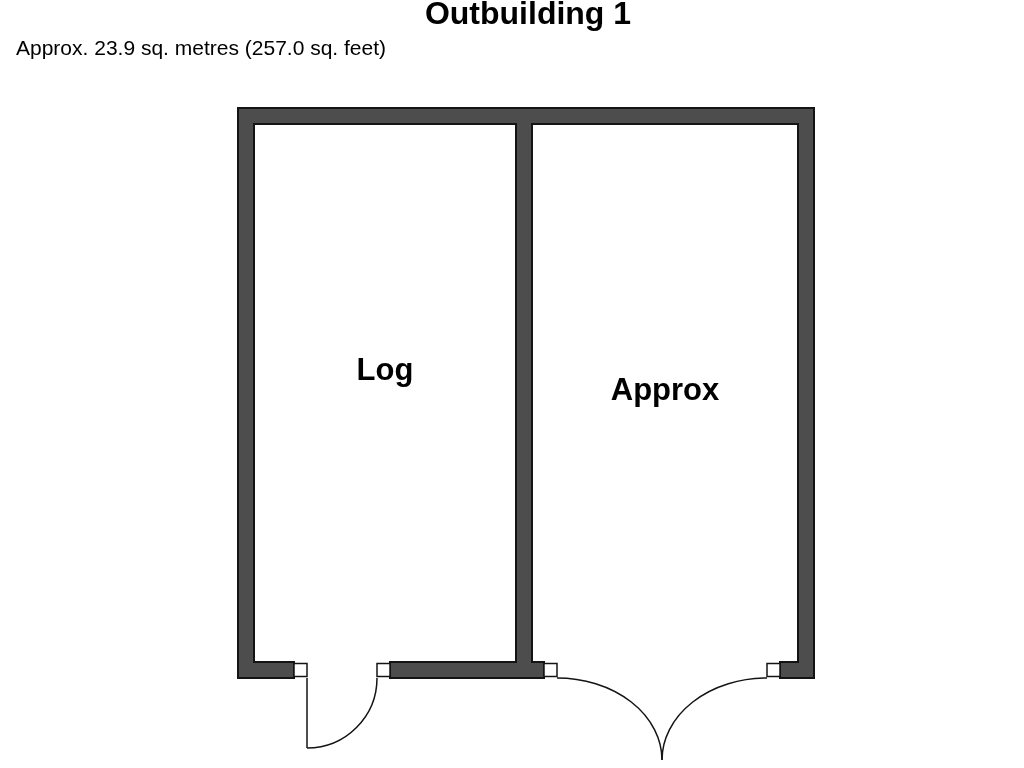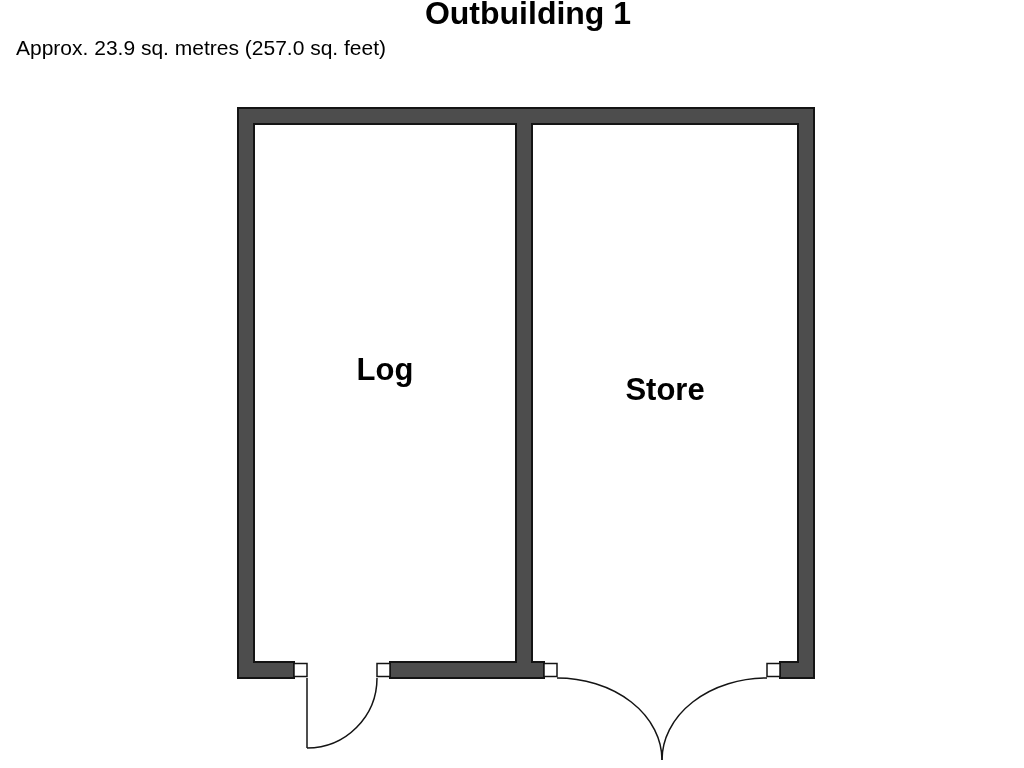--- a/index.html
+++ b/index.html
@@ -95,15 +95,15 @@
     <line class="door" x1="291" y1="678" x2="291" y2="748"></line>
     <path class="door" d="M291,748 A70,70 0 0 0 361,678"></path>
 
     <path class="door" d="M541,678 A105,82 0 0 1 646,760"></path>
     <path class="door" d="M751,678 A105,82 0 0 0 646,760"></path>
   </svg>
 
   <div class="room-label log">
     <div>Log</div>
   </div>
-  <div class="room-label garage">Store</div>
+  <div class="room-label garage">Approx</div>
 
 </div>
 
 </body></html>

